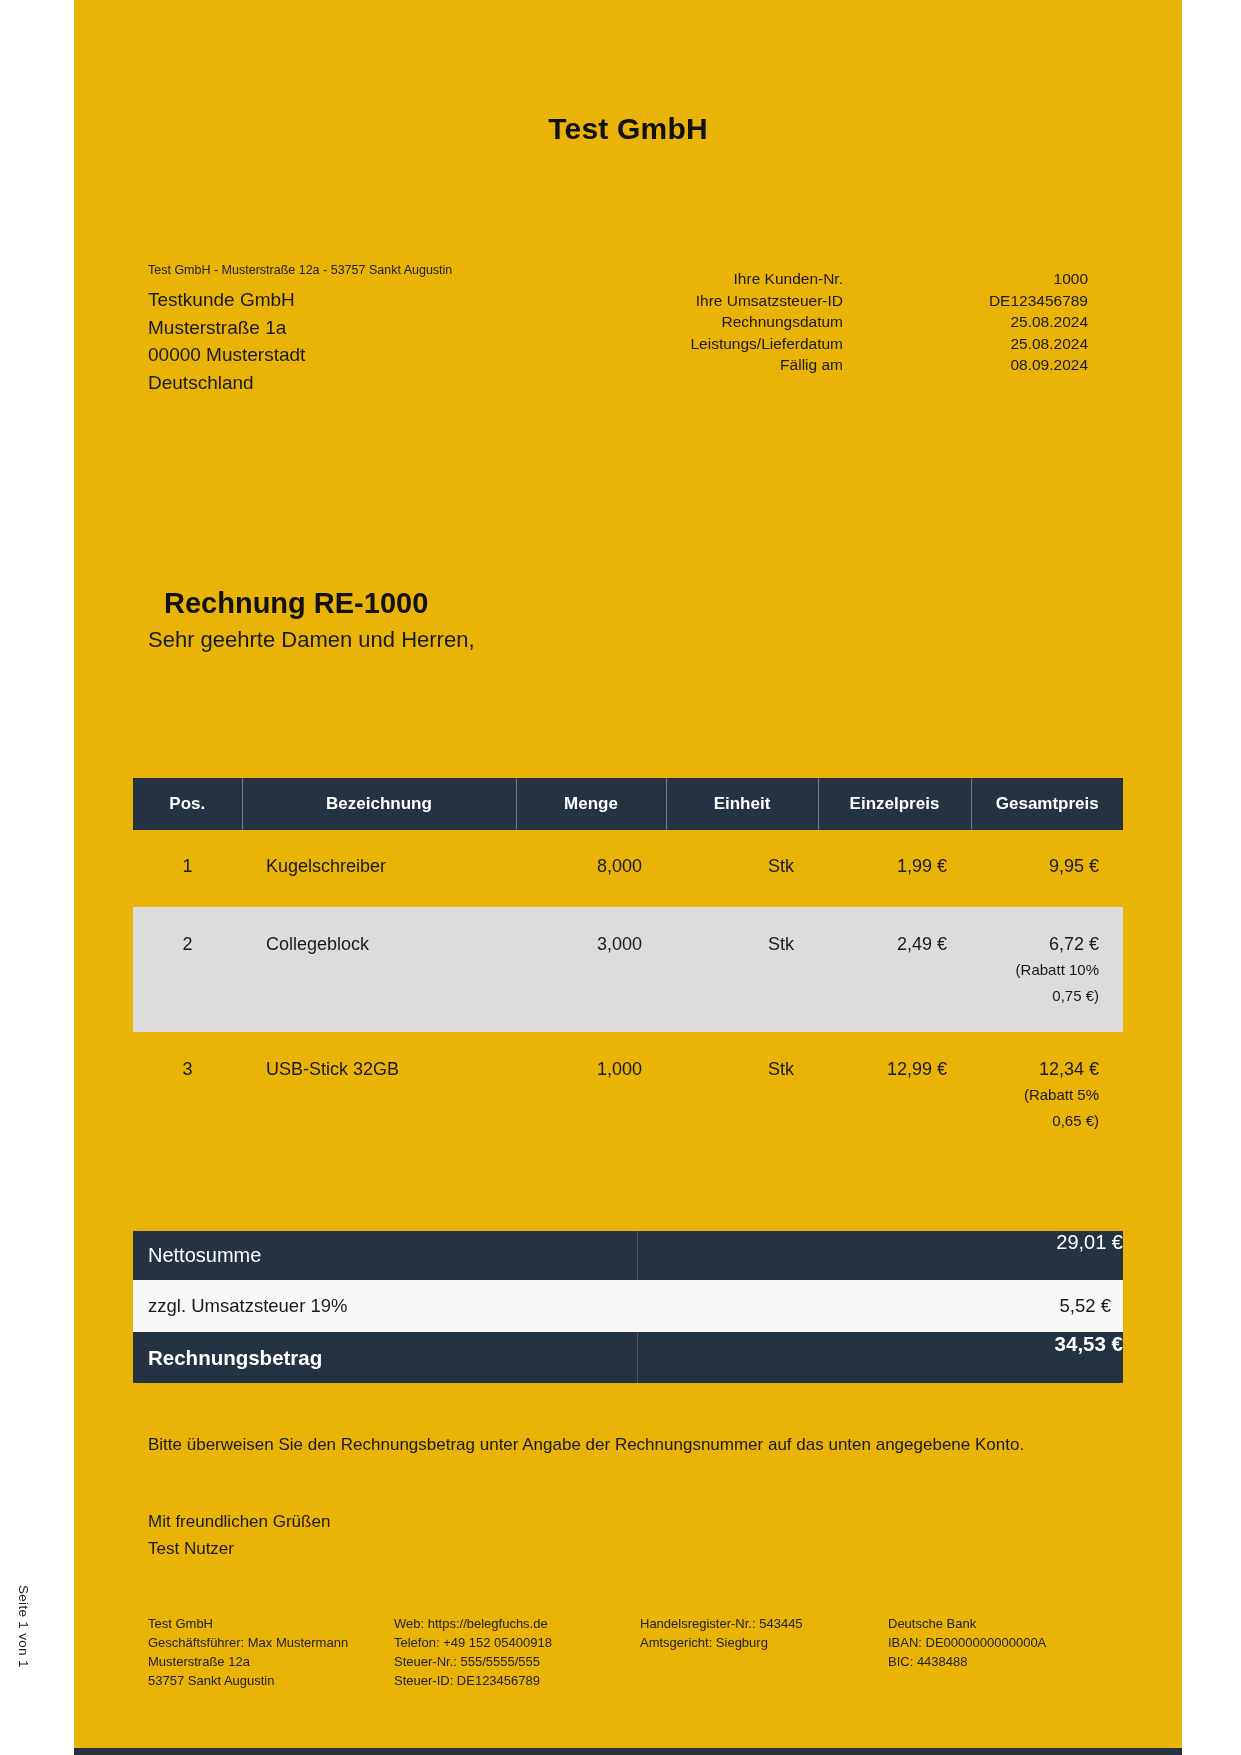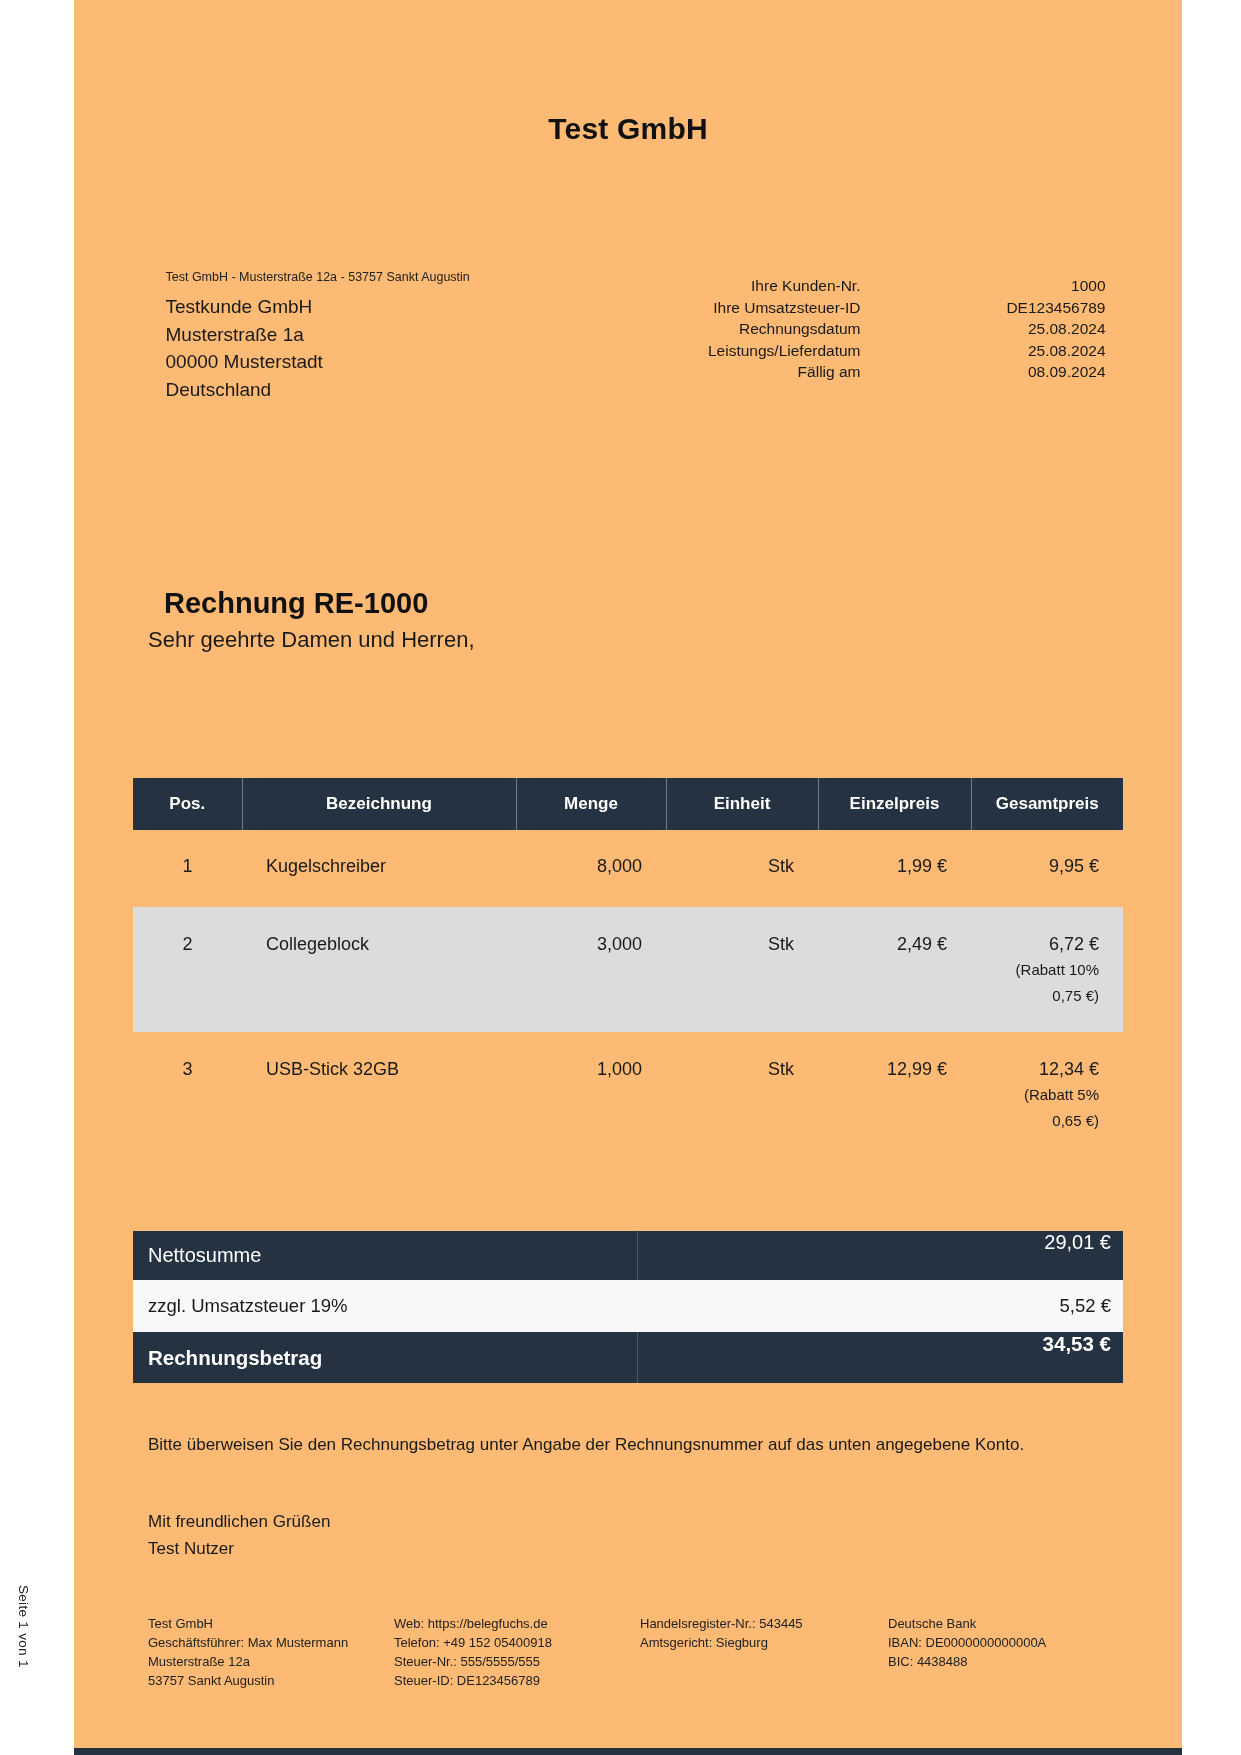--- a/index.html
+++ b/index.html
@@ -1,20 +1,20 @@
 <!DOCTYPE html>
 <html><head>
 <meta charset="utf-8">
 <style>
   html,body{margin:0;padding:0;background:#ffffff;width:1241px;height:1755px;overflow:hidden;
     font-family:"Liberation Sans","DejaVu Sans",sans-serif;color:#1a1a1a;}
-  .page{position:absolute;left:74px;top:0;width:1108px;height:1755px;background:#fdba74;}
+  .page{position:absolute;left:74px;top:0;width:1108px;height:1755px;background:#eab308;}
   .title{position:absolute;top:112px;left:0;width:100%;text-align:center;
     font-size:30px;font-weight:700;color:#111;letter-spacing:.2px;}
-  .addr-row{position:absolute;top:270px;left:59px;width:990px;display:flex;justify-content:center;}
+  .addr-row{position:absolute;top:263px;left:59px;width:990px;display:flex;justify-content:flex-start;}
   .addr-left{margin-left:15px;width:470px;}
   .sender-line{font-size:12.5px;color:#222;margin-bottom:9px;}
   .recipient div{font-size:19px;line-height:27.5px;color:#1a1a1a;}
   .meta{margin-top:5px;width:470px;}
   .meta-row{display:flex;font-size:15.5px;line-height:21.5px;}
   .meta-label{flex:1;text-align:right;}
   .meta-value{width:245px;text-align:right;}
   .heading{position:absolute;top:571px;left:74px;font-size:29px;font-weight:700;color:#111;margin:16px;}
   .salutation{position:absolute;top:627px;left:74px;font-size:22px;margin:0;}
   .intro{position:absolute;top:688px;left:74px;font-size:17px;line-height:33px;margin:0;}
@@ -28,21 +28,21 @@
   td.c-name{text-align:left;padding-left:24px;}
   td.c-qty,td.c-price,td.c-total{text-align:right;padding-right:24px;}
   td.c-unit{text-align:right;padding-right:24px;}
   .discount{font-size:15px;line-height:23px;margin-top:3px;}
   tr.row-first td{height:77px;padding-top:26px;box-sizing:border-box;}
   tr.row-tall td{height:125px;box-sizing:border-box;}
   .totals{position:absolute;top:1231px;left:59px;width:990px;}
   .tbar{display:flex;background:#253241;color:#fff;height:49px;}
   .tbar .t-label{flex-basis:51%;box-sizing:border-box;height:100%;display:flex;align-items:center;
     padding-left:15px;border-right:1px solid rgba(255,255,255,.18);font-size:20px;}
-  .tbar .t-value{flex:1;text-align:right;padding-right:12px;font-size:20px;}
+  .tbar .t-value{flex:1;text-align:right;font-size:20px;}
   .tmid{display:flex;align-items:center;justify-content:space-between;height:52px;
     background:#f8f8f9;font-size:18.5px;padding-left:15px;padding-right:12px;color:#1a1a1a;}
   .tbar.grand{height:51px;}
   .tbar.grand .t-label,.tbar.grand .t-value{font-weight:700;font-size:20.5px;}
   .pay-note{position:absolute;top:1428px;left:74px;width:962px;font-size:17px;line-height:33px;margin:0;}
   .closing{position:absolute;top:1508px;left:74px;font-size:17px;line-height:27px;margin:0;}
   .footer{position:absolute;top:1614px;left:74px;width:975px;display:flex;font-size:13px;line-height:19px;color:#222;}
   .fcol1{width:246px;} .fcol2{width:246px;} .fcol3{width:248px;} .fcol4{flex:1;}
   .bottom-bar{position:absolute;left:0;bottom:0;width:100%;height:7px;background:#253241;}
   .page-label{position:absolute;left:16px;top:1585px;writing-mode:vertical-rl;

